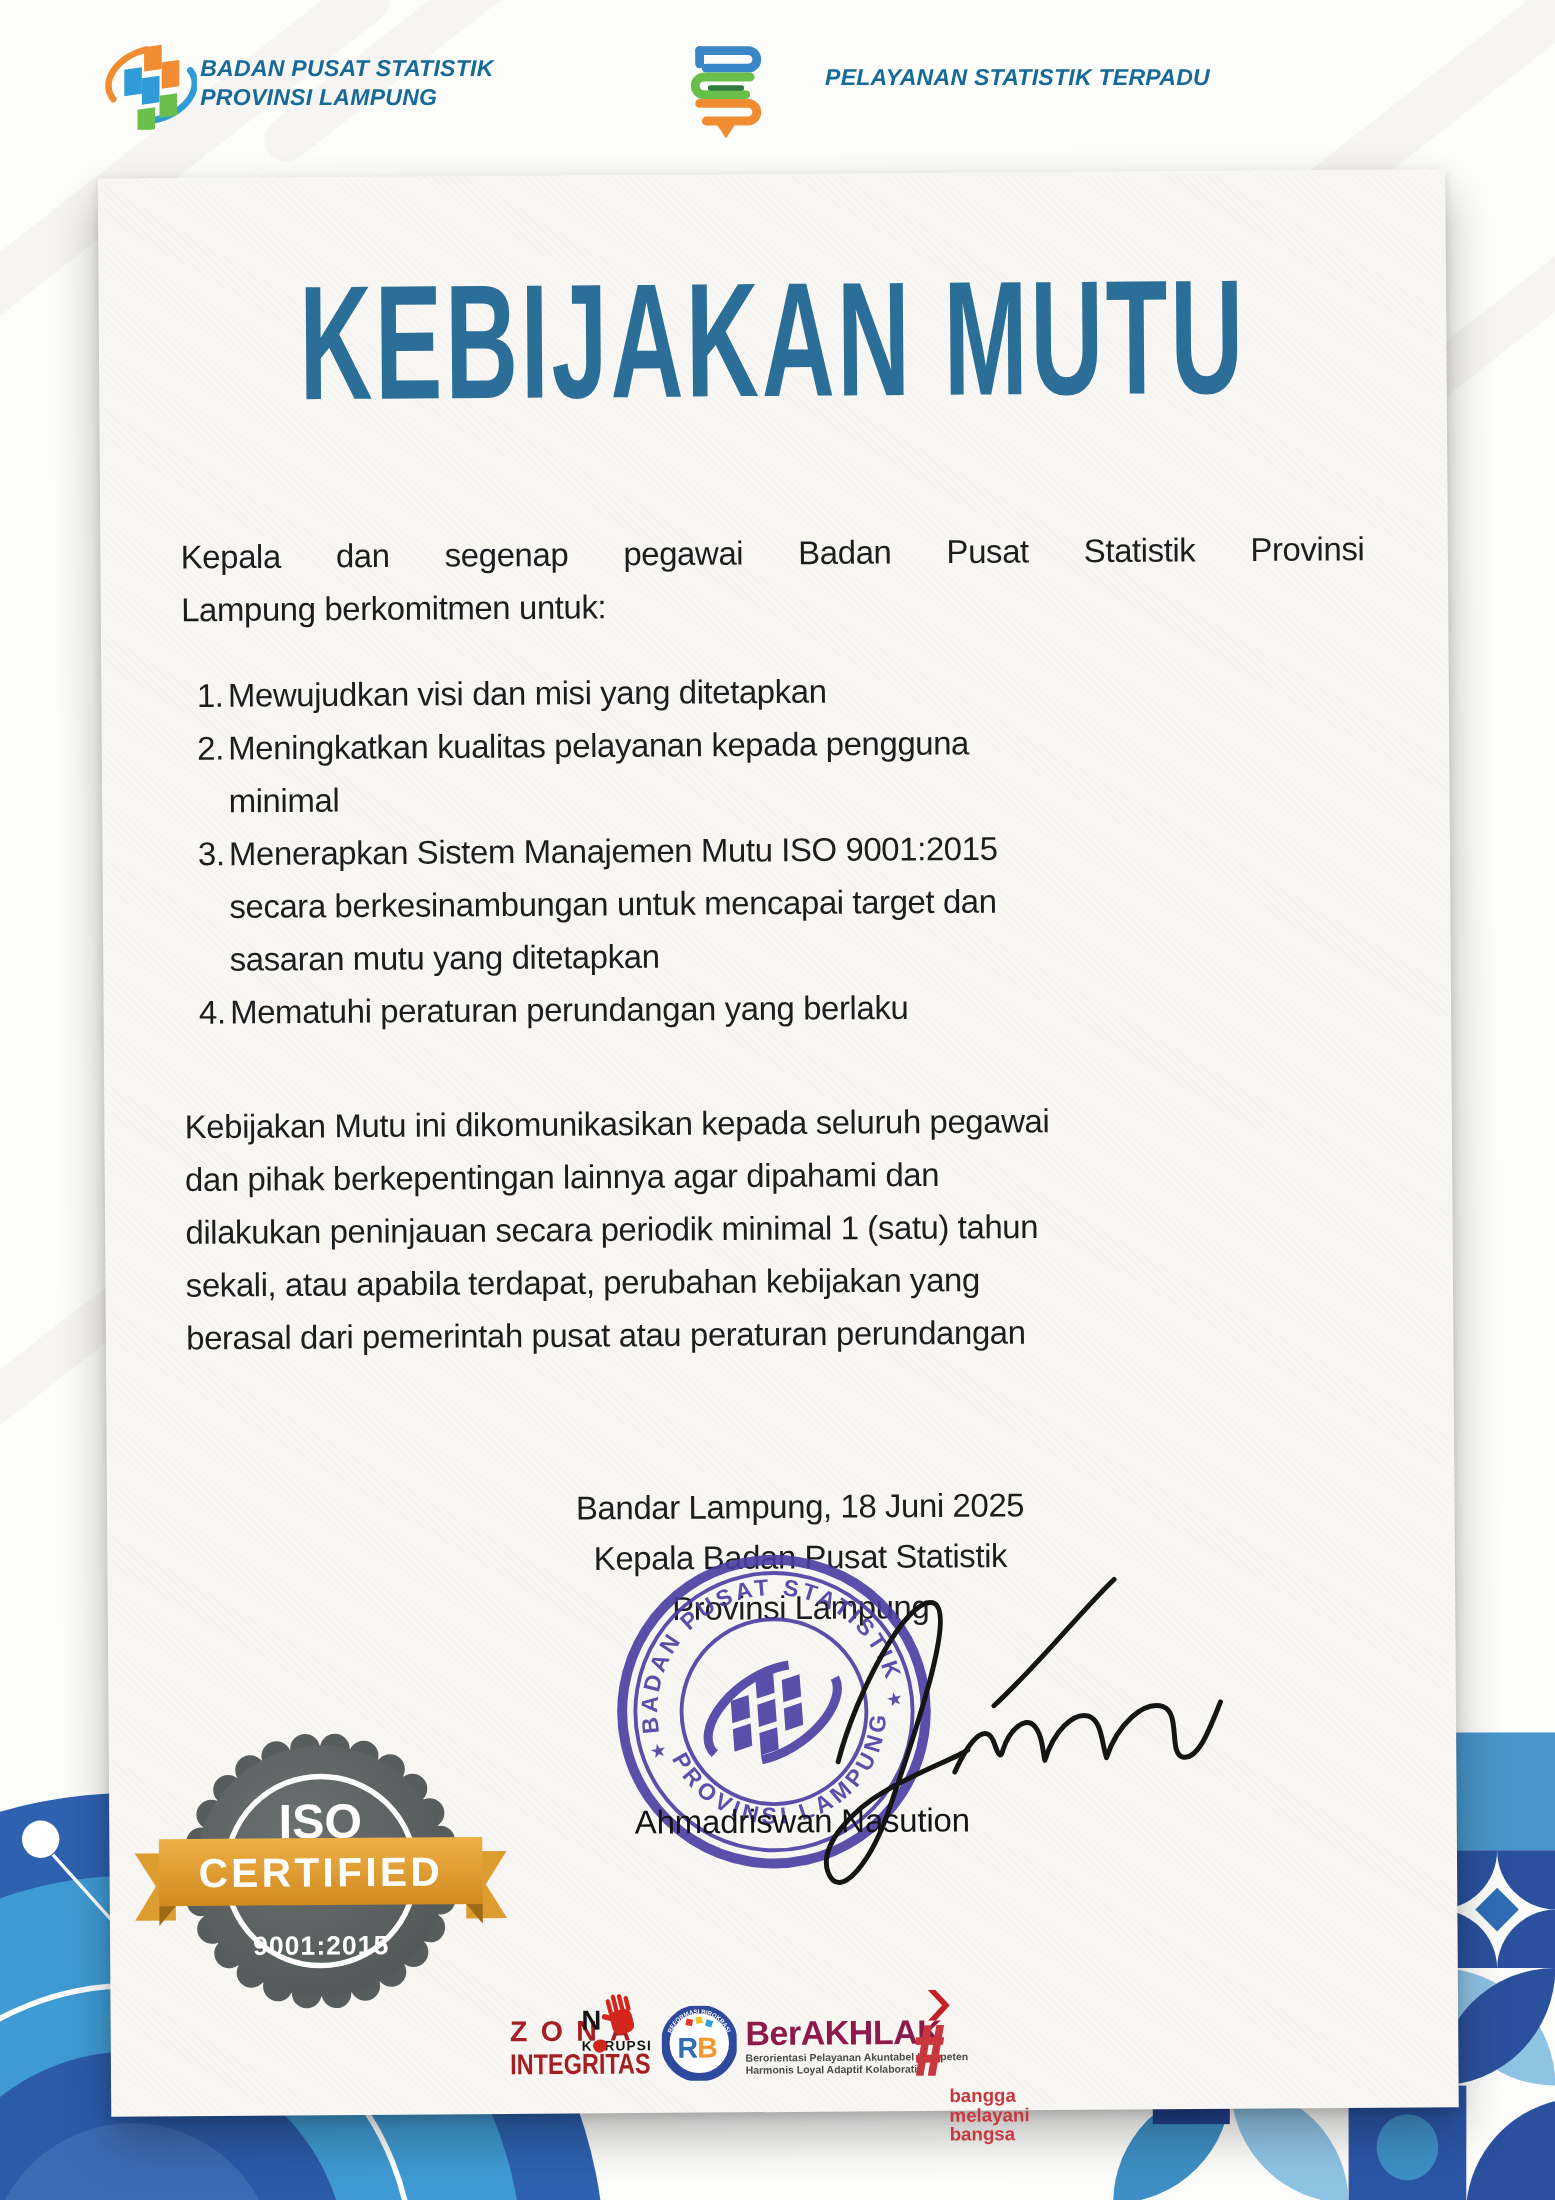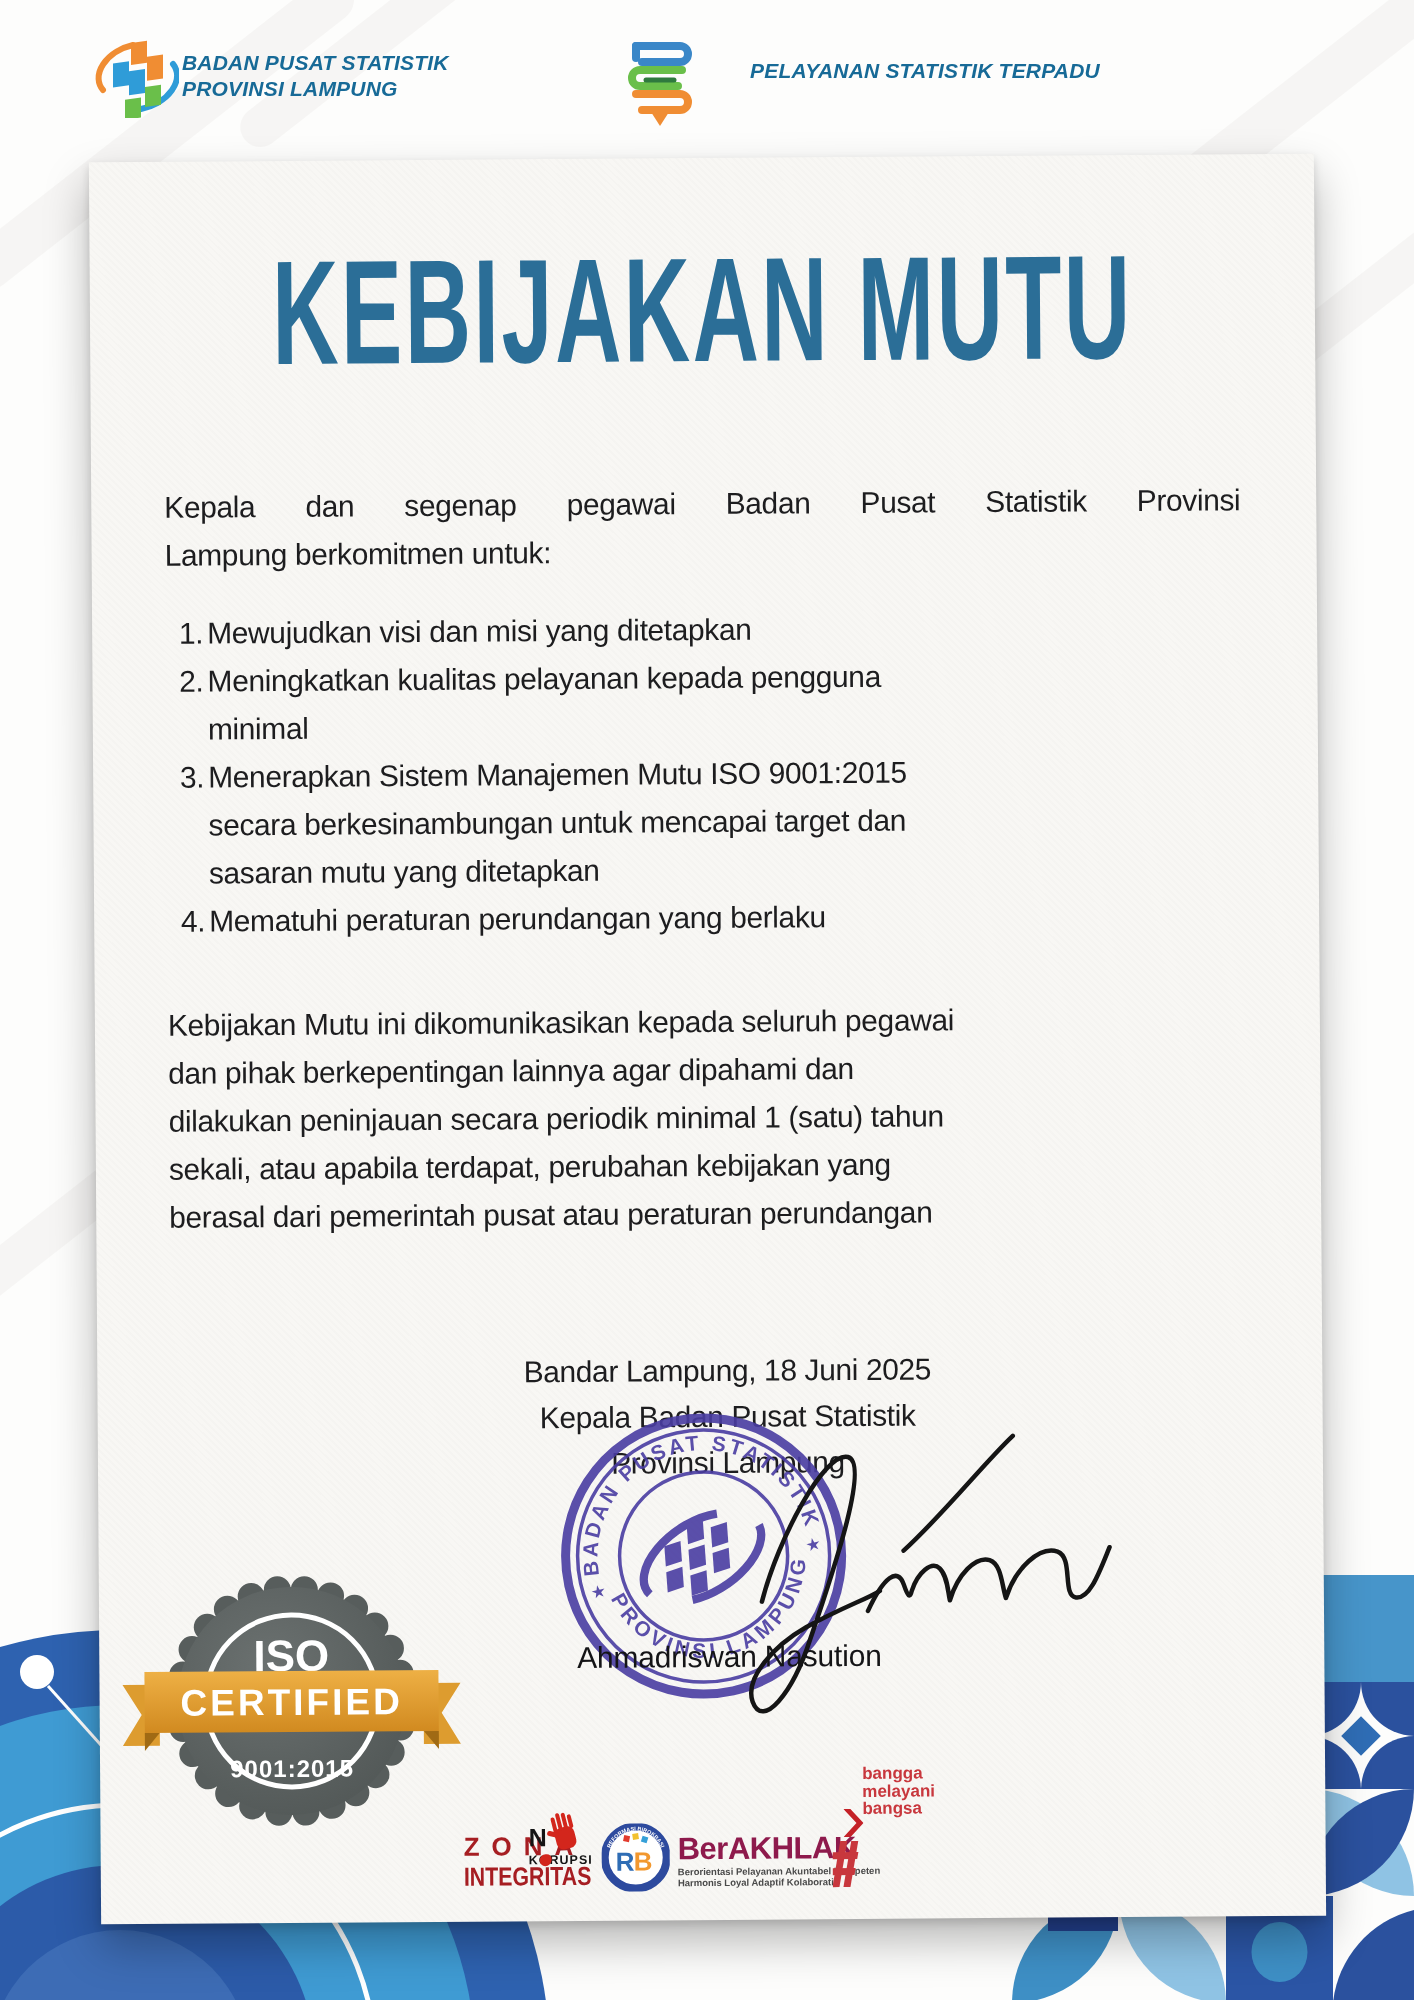--- a/index.html
+++ b/index.html
@@ -39,21 +39,21 @@
   
   .zona{position:absolute;left:363px;top:1672px;color:#a61e22;font-weight:900;}
   .zona .z1{font-size:26px;letter-spacing:12px;line-height:30px;}
   .zona .z2{font-size:26px;letter-spacing:0;transform:scaleX(.82);transform-origin:left;line-height:30px;}
   .nokorupsi-n{position:absolute;left:428px;top:1664px;font-size:25px;font-weight:900;color:#141414;}
   .korupsi{position:absolute;left:428px;top:1694px;font-size:12.5px;font-weight:bold;color:#141414;letter-spacing:1px;}
   .korupsi .splat{position:absolute;left:11px;top:1px;width:12px;height:12px;border-radius:50% 40% 55% 45%;background:#d3261c;}
   .berakhlak{position:absolute;left:577px;top:1674px;}
   .berakhlak .bt{font-size:31px;font-weight:900;color:#8e1a4c;letter-spacing:-.5px;line-height:34px;}
   .berakhlak .bs{font-size:9.5px;line-height:11px;color:#4a4a4a;font-weight:bold;letter-spacing:0;}
-  .bangga{position:absolute;left:762px;top:1608px;color:#c8373d;font-weight:900;font-size:17px;line-height:17.5px;letter-spacing:0;}
+  .bangga{position:absolute;left:762px;top:1740px;color:#c8373d;font-weight:900;font-size:17px;line-height:17.5px;letter-spacing:0;}
   [data-interactable]{user-select:none;}
 </style>
 </head>
 <body data-interactable="false">
 
 <div class="streak" data-interactable="false" style="left:-80px;top:110px;width:480px;height:46px;"></div>
 <div class="streak" data-interactable="false" style="left:200px;top:-10px;width:420px;height:40px;"></div>
 <div class="streak" data-interactable="false" style="left:1060px;top:60px;width:520px;height:46px;"></div>
 <div class="streak" data-interactable="false" style="left:1150px;top:280px;width:420px;height:40px;"></div>
 <div class="streak" data-interactable="false" style="left:-120px;top:1180px;width:420px;height:40px;"></div>

